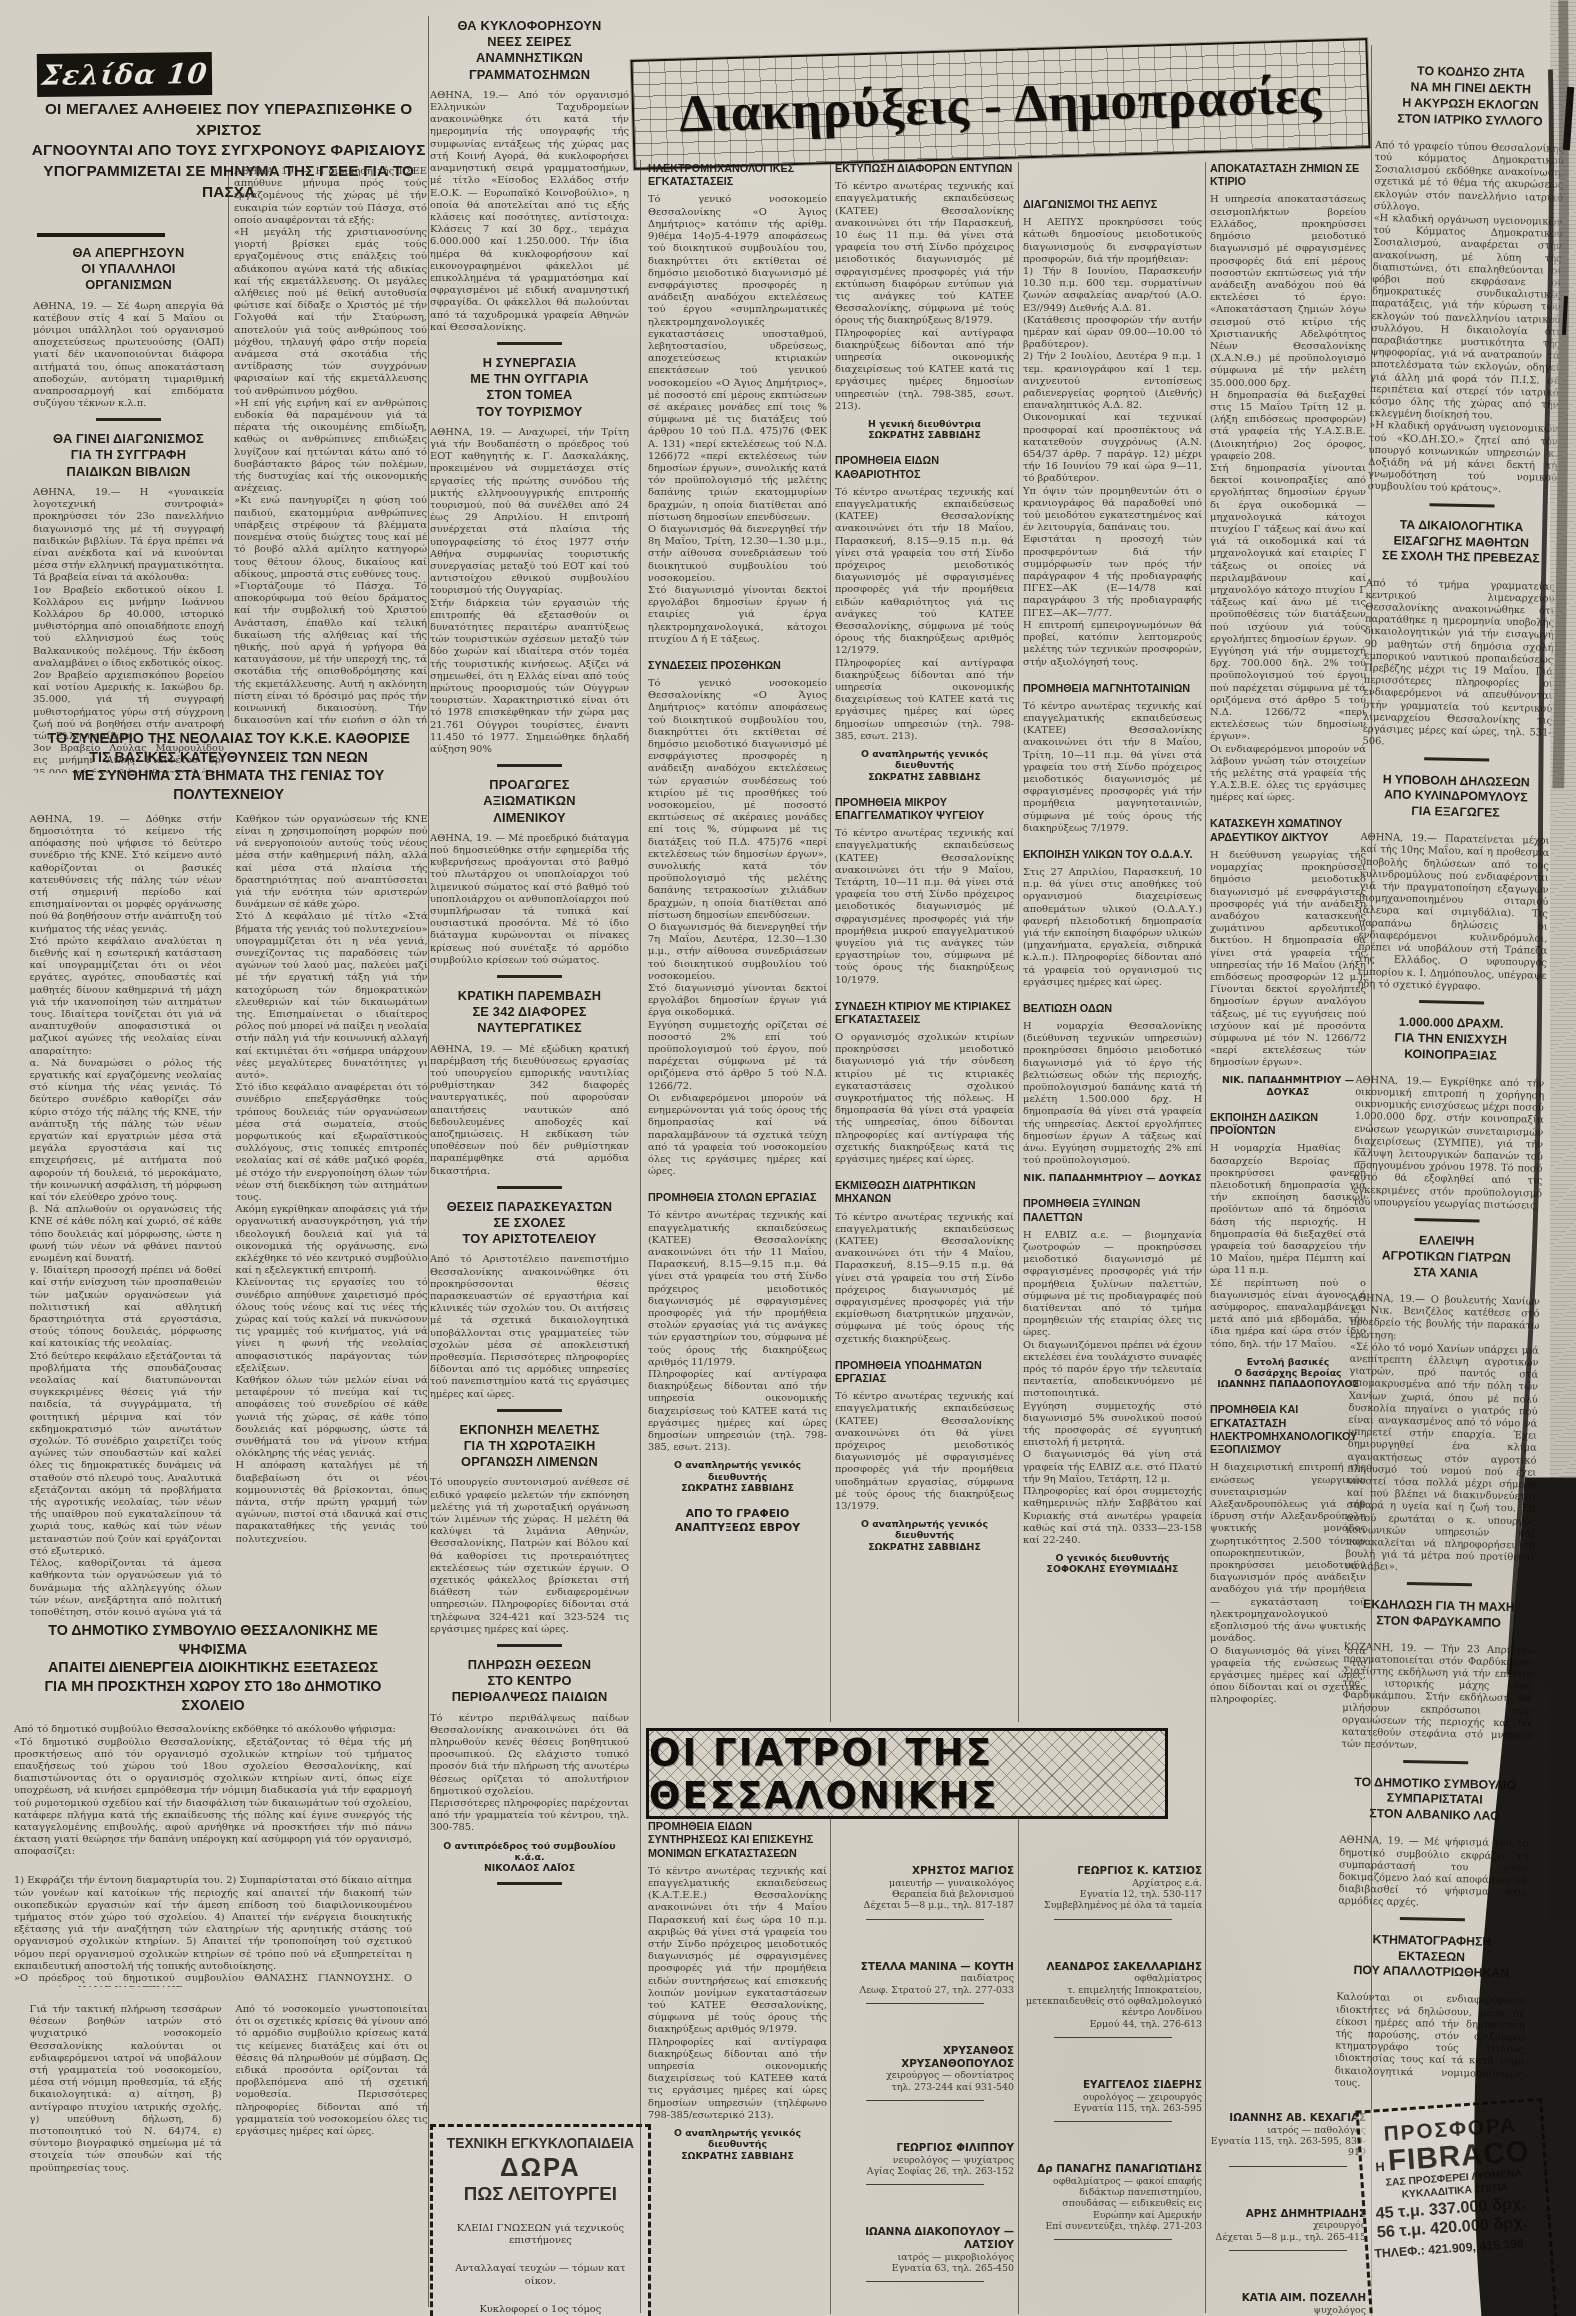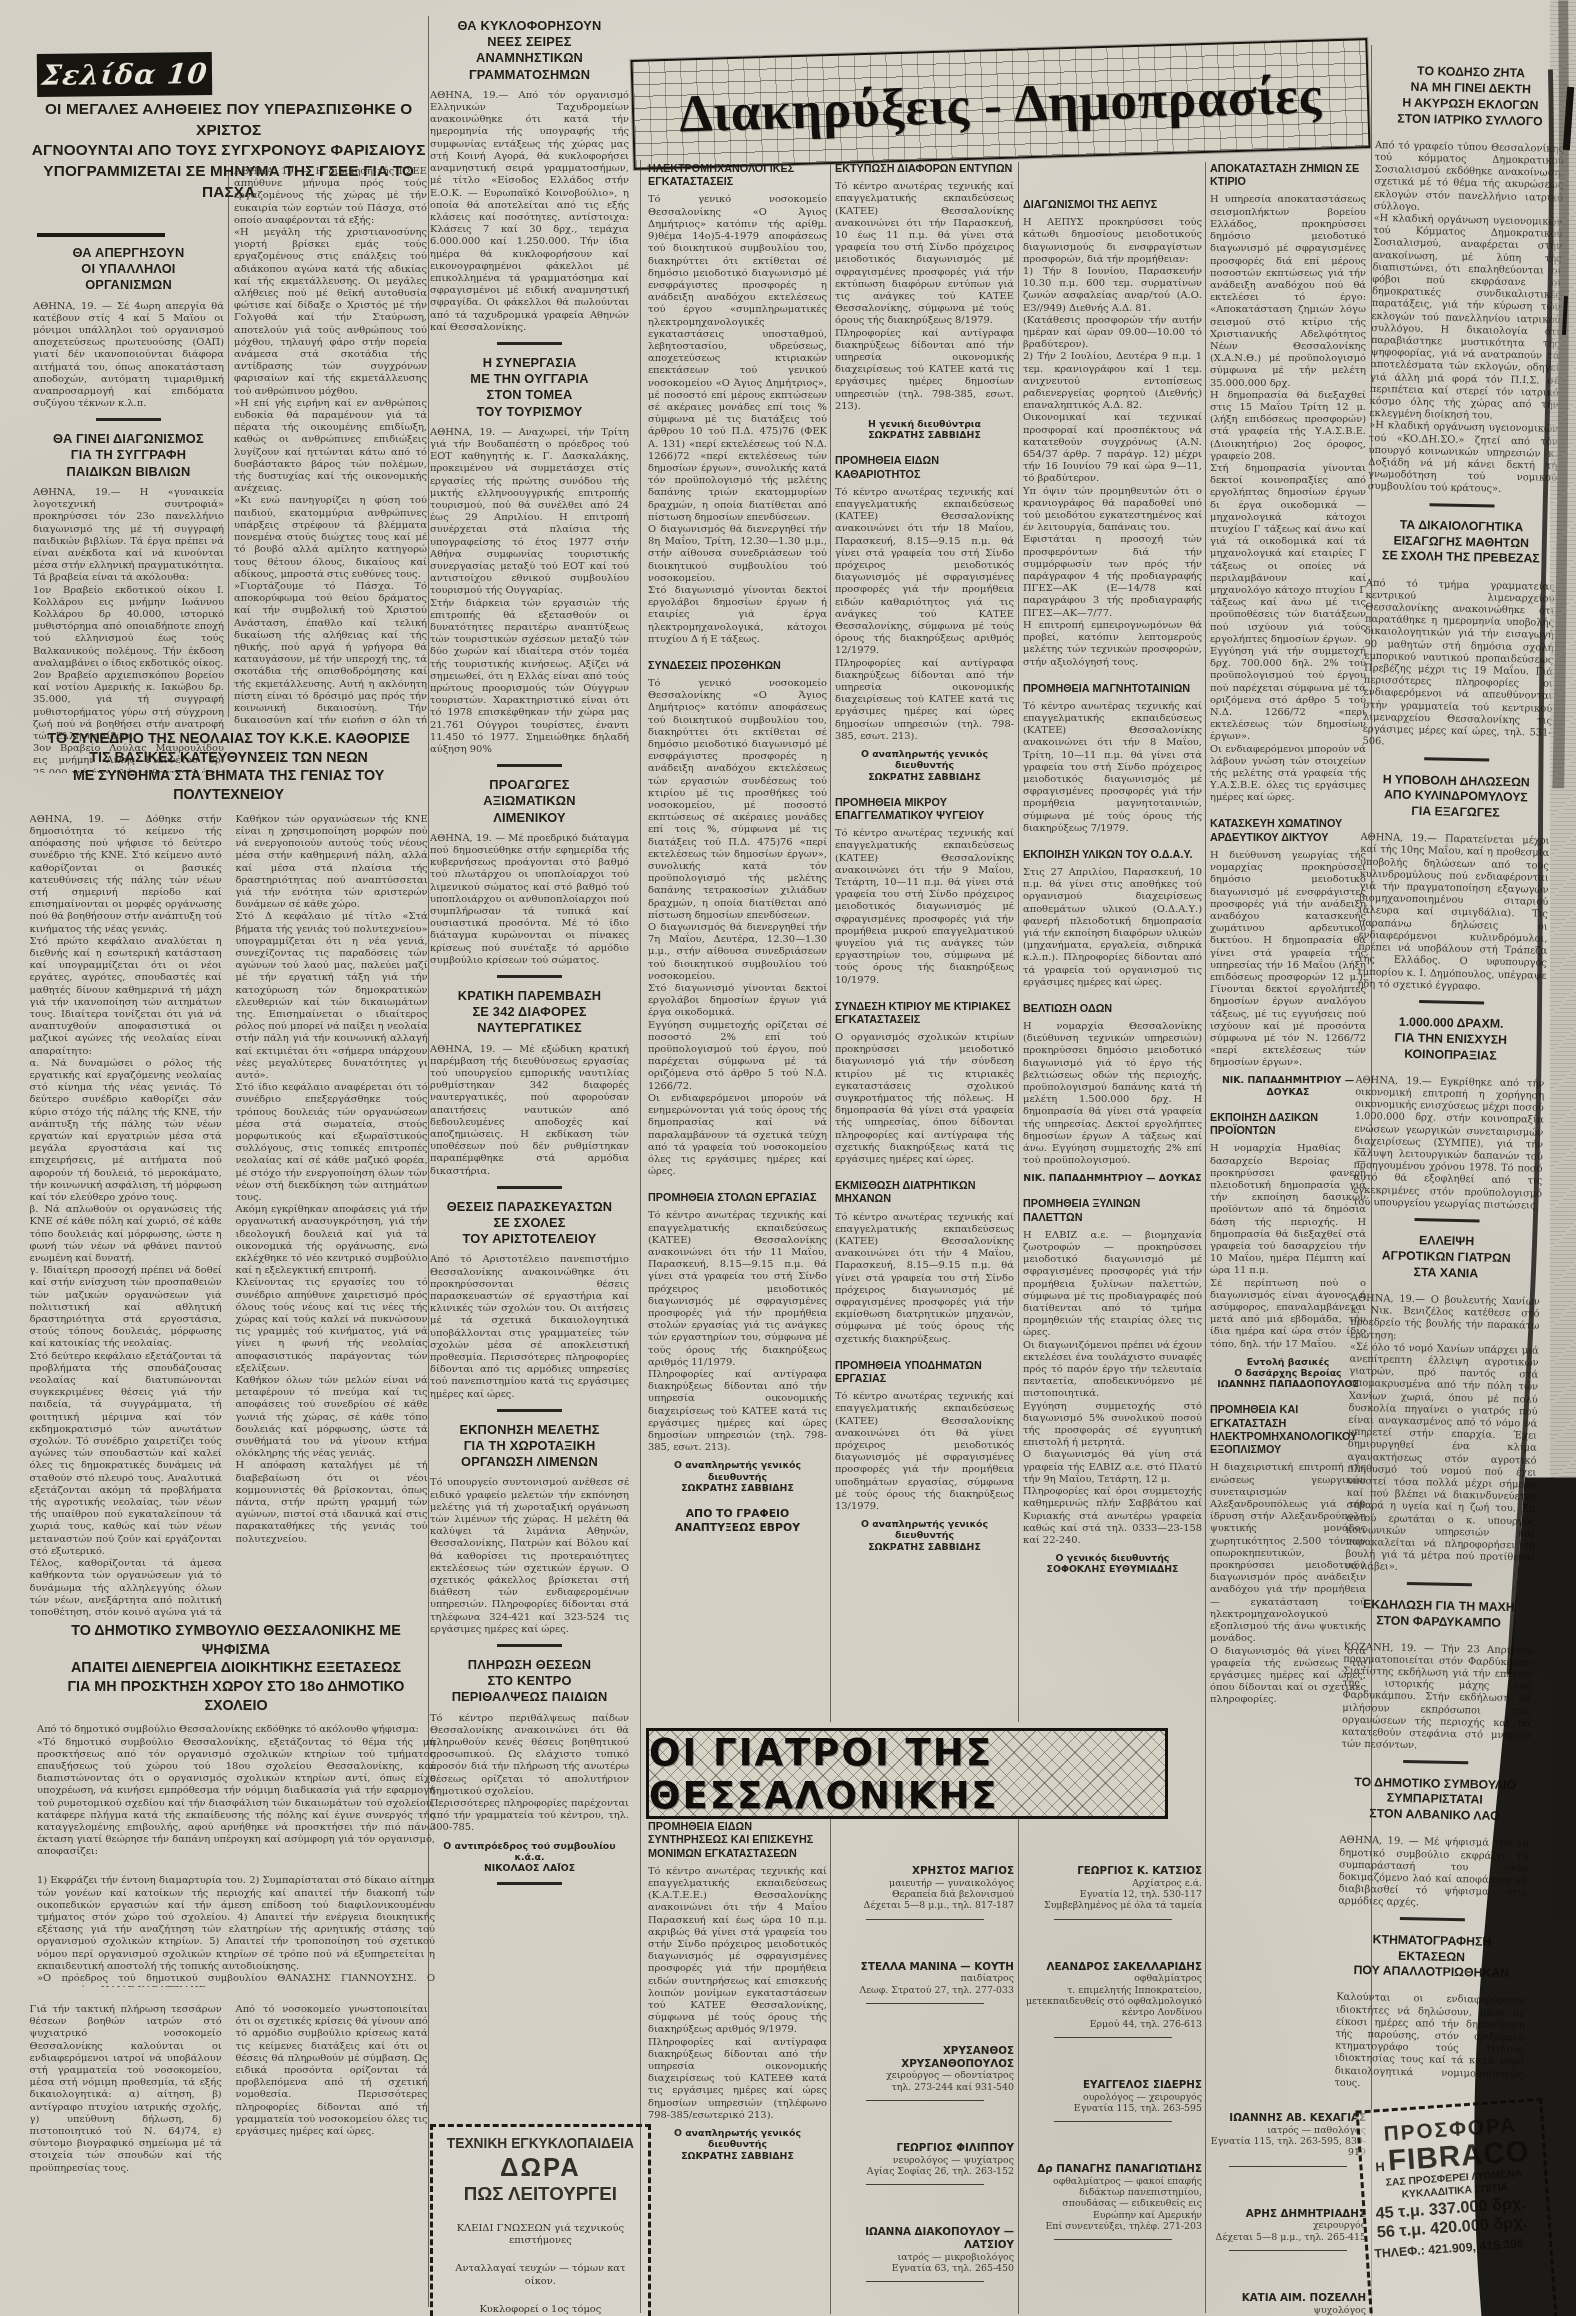--- a/index.html
+++ b/index.html
@@ -151,21 +151,21 @@
     <p class="bd">Καθήκον τών οργανώσεων τής ΚΝΕ είναι η χρησιμοποίηση μορφών πού νά ενεργοποιούν αυτούς τούς νέους μέσα στήν καθημερινή πάλη, αλλά καί μέσα στά πλαίσια τής δραστηριότητας πού αναπτύσσεται γιά τήν ενότητα τών αριστερών δυνάμεων σέ κάθε χώρο.
 Στό Δ κεφάλαιο μέ τίτλο «Στά βήματα τής γενιάς τού πολυτεχνείου» υπογραμμίζεται ότι η νέα γενιά, συνεχίζοντας τις παραδόσεις τών αγώνων τού λαού μας, παλεύει μαζί μέ τήν εργατική τάξη γιά τήν κατοχύρωση τών δημοκρατικών ελευθεριών καί τών δικαιωμάτων της. Επισημαίνεται ο ιδιαίτερος ρόλος πού μπορεί νά παίξει η νεολαία στήν πάλη γιά τήν κοινωνική αλλαγή καί εκτιμιέται ότι «σήμερα υπάρχουν νέες μεγαλύτερες δυνατότητες γι αυτό».
 Στό ίδιο κεφάλαιο αναφέρεται ότι τό συνέδριο επεξεργάσθηκε τούς τρόπους δουλειάς τών οργανώσεων μέσα στά σωματεία, στούς μορφωτικούς καί εξωραϊστικούς συλλόγους, στις τοπικές επιτροπές νεολαίας καί σέ κάθε μαζικό φορέα, μέ στόχο τήν ενεργοποίηση όλων τών νέων στή διεκδίκηση τών αιτημάτων τους.
 Ακόμη εγκρίθηκαν αποφάσεις γιά τήν οργανωτική ανασυγκρότηση, γιά τήν ιδεολογική δουλειά καί γιά τά οικονομικά τής οργάνωσης, ενώ εκλέχθηκε τό νέο κεντρικό συμβούλιο καί η εξελεγκτική επιτροπή.
 Κλείνοντας τις εργασίες του τό συνέδριο απηύθυνε χαιρετισμό πρός όλους τούς νέους καί τις νέες τής χώρας καί τούς καλεί νά πυκνώσουν τις γραμμές τού κινήματος, γιά νά γίνει η φωνή τής νεολαίας αποφασιστικός παράγοντας τών εξελίξεων.
 Καθήκον όλων τών μελών είναι νά μεταφέρουν τό πνεύμα καί τις αποφάσεις τού συνεδρίου σέ κάθε γωνιά τής χώρας, σέ κάθε τόπο δουλειάς καί μόρφωσης, ώστε τά συνθήματά του νά γίνουν κτήμα ολόκληρης τής νέας γενιάς.
 Η απόφαση καταλήγει μέ τή διαβεβαίωση ότι οι νέοι κομμουνιστές θά βρίσκονται, όπως πάντα, στήν πρώτη γραμμή τών αγώνων, πιστοί στά ιδανικά καί στις παρακαταθήκες τής γενιάς τού πολυτεχνείου.</p>
   </div>
 </div>
 
-<div class="news" style="left:37px;top:1621px;width:398px;height:366px;">
+<div class="news" style="left:14px;top:1621px;width:398px;height:366px;">
   <h2 class="hc t14">ΤΟ ΔΗΜΟΤΙΚΟ ΣΥΜΒΟΥΛΙΟ ΘΕΣΣΑΛΟΝΙΚΗΣ ΜΕ ΨΗΦΙΣΜΑ
 ΑΠΑΙΤΕΙ ΔΙΕΝΕΡΓΕΙΑ ΔΙΟΙΚΗΤΙΚΗΣ ΕΞΕΤΑΣΕΩΣ
 ΓΙΑ ΜΗ ΠΡΟΣΚΤΗΣΗ ΧΩΡΟΥ ΣΤΟ 18ο ΔΗΜΟΤΙΚΟ ΣΧΟΛΕΙΟ</h2>
   <div class="twocol" style="height:288px;overflow:hidden;flex-direction:column;">
     <p class="bd">Από τό δημοτικό συμβούλιο Θεσσαλονίκης εκδόθηκε τό ακόλουθο ψήφισμα:
 «Τό δημοτικό συμβούλιο Θεσσαλονίκης, εξετάζοντας τό θέμα τής μή προσκτήσεως από τόν οργανισμό σχολικών κτηρίων τού τμήματος επαυξήσεως τού χώρου τού 18ου σχολείου Θεσσαλονίκης, καί διαπιστώνοντας ότι ο οργανισμός σχολικών κτηρίων αντί, όπως είχε υποχρέωση, νά κινήσει εμπρόθεσμα τήν νόμιμη διαδικασία γιά τήν εφαρμογή τού ρυμοτομικού σχεδίου καί τήν διασφάλιση τών δικαιωμάτων τού σχολείου, κατάφερε πλήγμα κατά τής εκπαίδευσης τής πόλης καί έγινε συνεργός τής καταγγελομένης επιβουλής, αφού αρνήθηκε νά προσκτήσει τήν πιό πάνω έκταση γιατί θεώρησε τήν δαπάνη υπέρογκη καί ασύμφορη γιά τόν οργανισμό, αποφασίζει:</p>
     <p class="bd">1) Εκφράζει τήν έντονη διαμαρτυρία του. 2) Συμπαρίσταται στό δίκαιο αίτημα τών γονέων καί κατοίκων τής περιοχής καί απαιτεί τήν διακοπή τών οικοπεδικών εργασιών καί τήν άμεση επίδοση τού διαφιλονικουμένου τμήματος στόν χώρο τού σχολείου. 4) Απαιτεί τήν ενέργεια διοικητικής εξέτασης γιά τήν αναζήτηση τών ελατηρίων τής αρνητικής στάσης τού οργανισμού σχολικών κτηρίων. 5) Απαιτεί τήν τροποποίηση τού σχετικού νόμου περί οργανισμού σχολικών κτηρίων σέ τρόπο πού νά εξυπηρετείται η εκπαιδευτική αποστολή τής τοπικής αυτοδιοίκησης.
 »Ο πρόεδρος τού δημοτικού συμβουλίου ΘΑΝΑΣΗΣ ΓΙΑΝΝΟΥΣΗΣ. Ο γραμματέας ΗΛΙΑΣ ΧΑΡΑΤΖΙΔΗΣ».</p>
   </div>
 </div>

